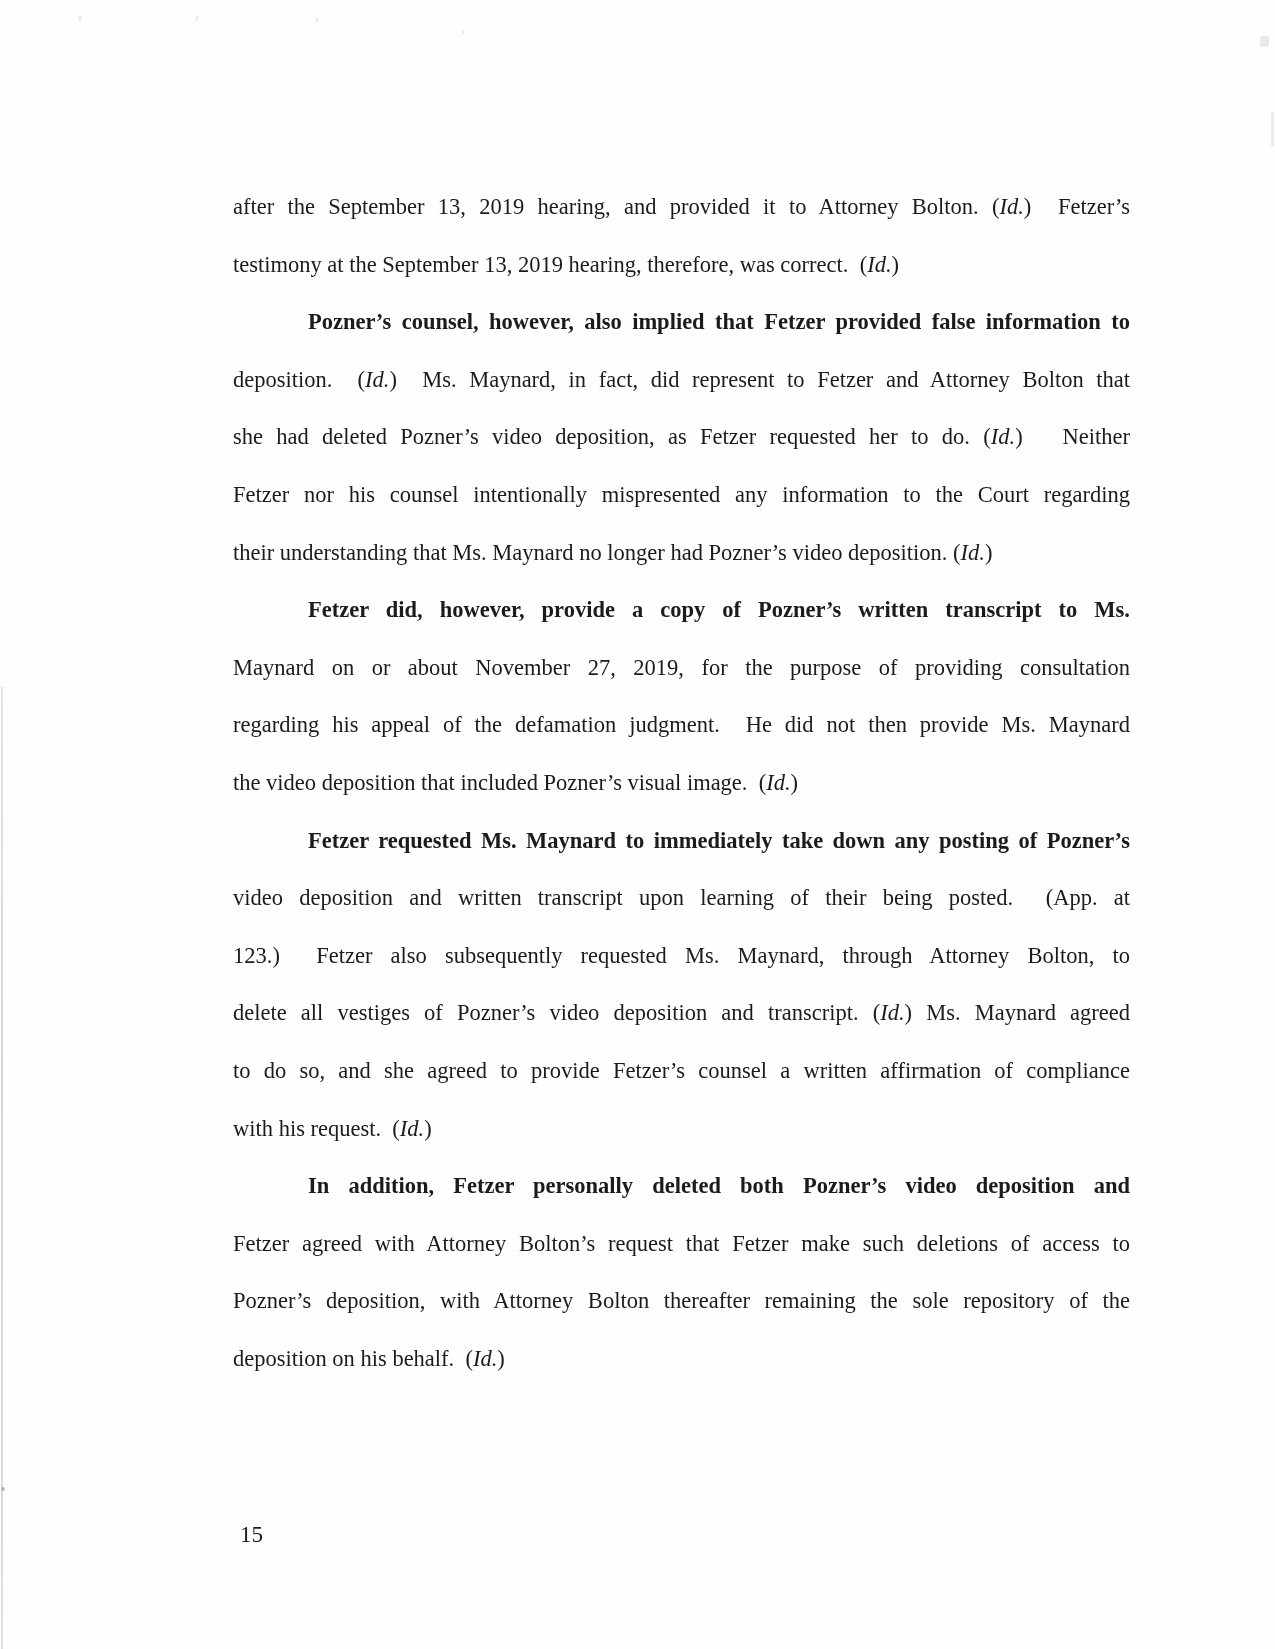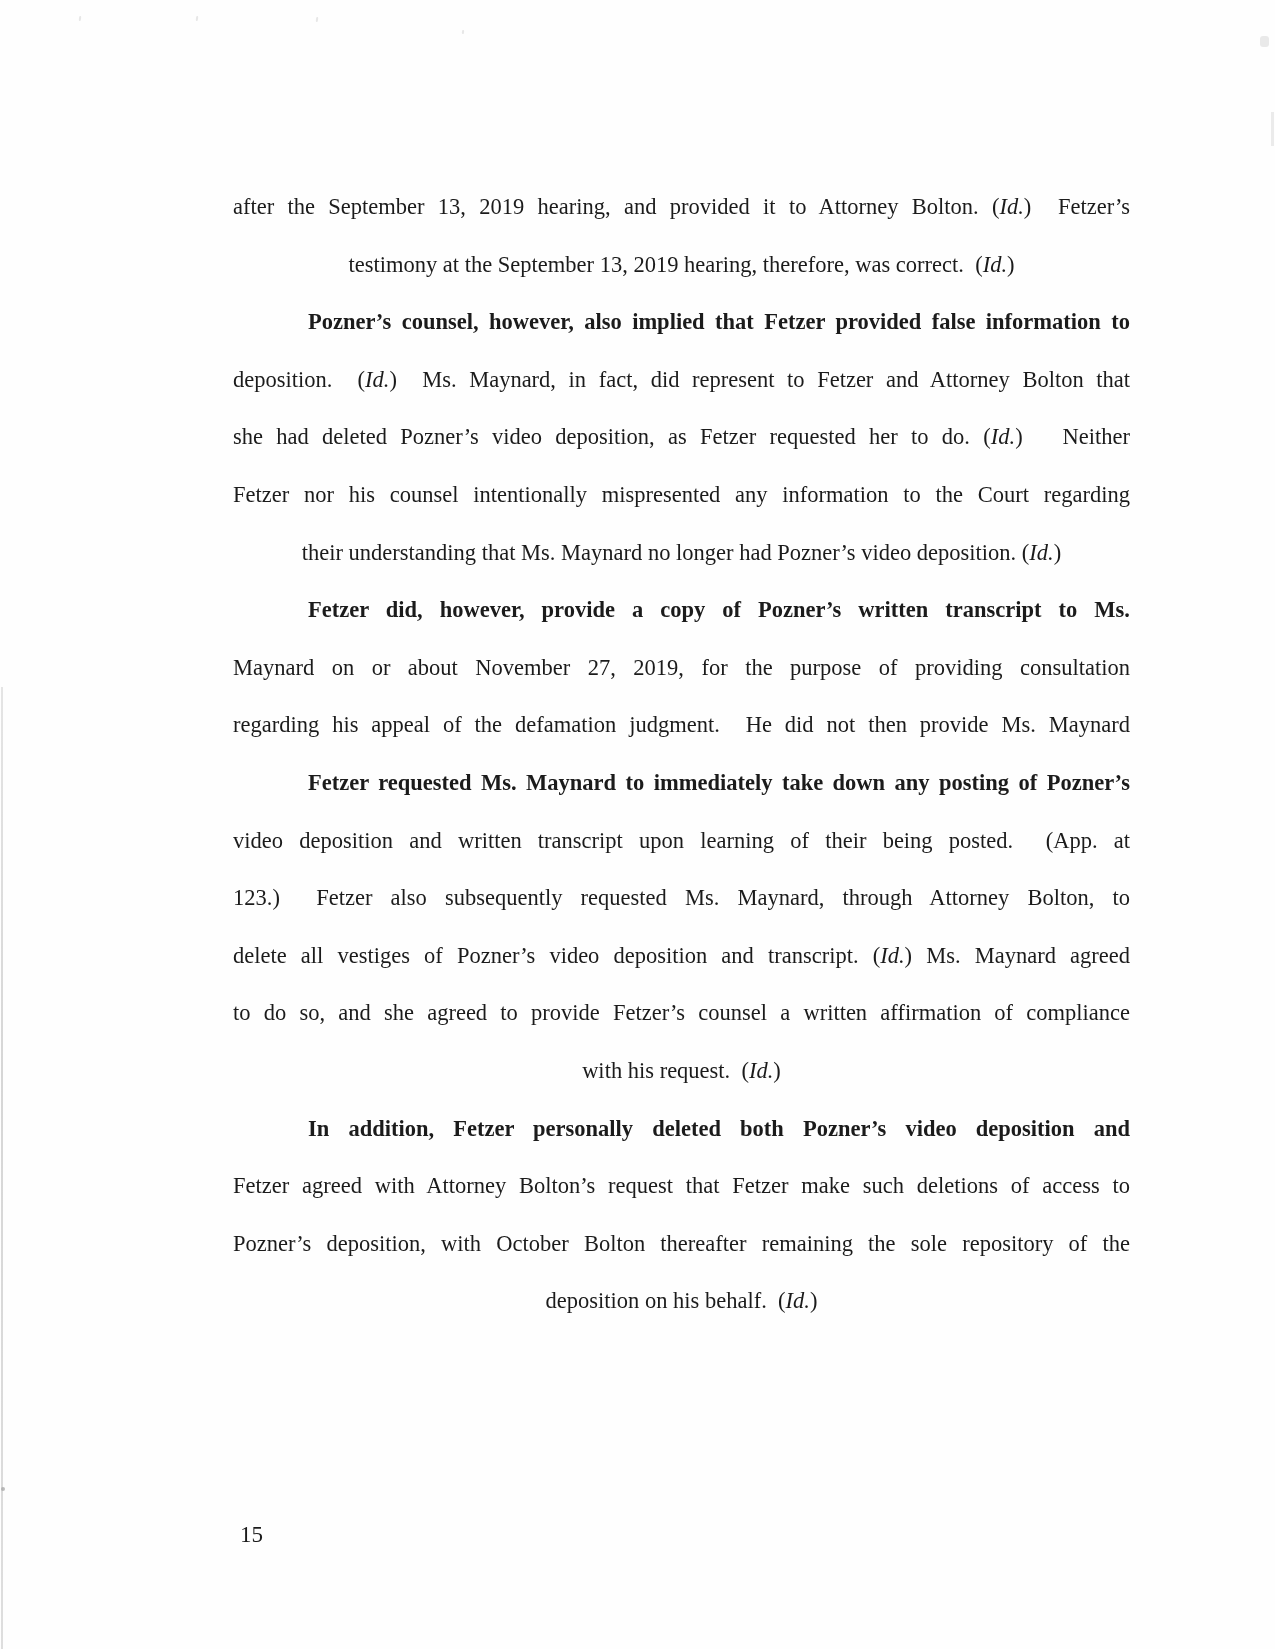--- a/index.html
+++ b/index.html
@@ -21,21 +21,21 @@
     left: 233px;
     top: 192px;
     width: 897px;
   }
   .line {
     height: 57.6px;
     font-size: 22.5px;
     line-height: 29px;
     white-space: normal;
     overflow: visible;
-    text-align: center;
+    text-align: left;
   }
   .line.just {
     text-align: justify;
     text-align-last: justify;
   }
   .line.ind {
     text-indent: 75px;
     font-weight: bold;
   }
   .it {
@@ -102,27 +102,28 @@
       <div class="line just"><span>after the September 13, 2019 hearing, and provided it to Attorney Bolton. (</span><span class="it">Id.</span><span>)&nbsp; Fetzer’s</span></div>
       <div class="line"><span>testimony at the September 13, 2019 hearing, therefore, was correct.&nbsp; (</span><span class="it">Id.</span><span>)</span></div>
       <div class="line just ind"><span>Pozner’s counsel, however, also implied that Fetzer provided false information to</span></div>
       <div class="line just"><span>deposition.&nbsp; (</span><span class="it">Id.</span><span>)&nbsp; Ms. Maynard, in fact, did represent to Fetzer and Attorney Bolton that</span></div>
       <div class="line just"><span>she had deleted Pozner’s video deposition, as Fetzer requested her to do. (</span><span class="it">Id.</span><span>)&nbsp;&nbsp; Neither</span></div>
       <div class="line just"><span>Fetzer nor his counsel intentionally mispresented any information to the Court regarding</span></div>
       <div class="line"><span>their understanding that Ms. Maynard no longer had Pozner’s video deposition. (</span><span class="it">Id.</span><span>)</span></div>
       <div class="line just ind"><span>Fetzer did, however, provide a copy of Pozner’s written transcript to Ms.</span></div>
       <div class="line just"><span>Maynard on or about November 27, 2019, for the purpose of providing consultation</span></div>
       <div class="line just"><span>regarding his appeal of the defamation judgment.&nbsp; He did not then provide Ms. Maynard</span></div>
+      <div class="line"><span>the video deposition that included Pozner’s visual image.&nbsp; (</span><span class="it">Id.</span><span>)</span></div>
       <div class="line just ind"><span>Fetzer requested Ms. Maynard to immediately take down any posting of Pozner’s</span></div>
       <div class="line just"><span>video deposition and written transcript upon learning of their being posted.&nbsp; (App. at</span></div>
       <div class="line just"><span>123.)&nbsp; Fetzer also subsequently requested Ms. Maynard, through Attorney Bolton, to</span></div>
       <div class="line just"><span>delete all vestiges of Pozner’s video deposition and transcript. (</span><span class="it">Id.</span><span>) Ms. Maynard agreed</span></div>
       <div class="line just"><span>to do so, and she agreed to provide Fetzer’s counsel a written affirmation of compliance</span></div>
       <div class="line"><span>with his request.&nbsp; (</span><span class="it">Id.</span><span>)</span></div>
       <div class="line just ind"><span>In addition, Fetzer personally deleted both Pozner’s video deposition and</span></div>
       <div class="line just"><span>Fetzer agreed with Attorney Bolton’s request that Fetzer make such deletions of access to</span></div>
-      <div class="line just"><span>Pozner’s deposition, with October Bolton thereafter remaining the sole repository of the</span></div>
+      <div class="line just"><span>Pozner’s deposition, with Attorney Bolton thereafter remaining the sole repository of the</span></div>
       <div class="line"><span>deposition on his behalf.&nbsp; (</span><span class="it">Id.</span><span>)</span></div>
     </div>
 
   <div class="page-number">15</div>
 
 </div>
 
 </body></html>

